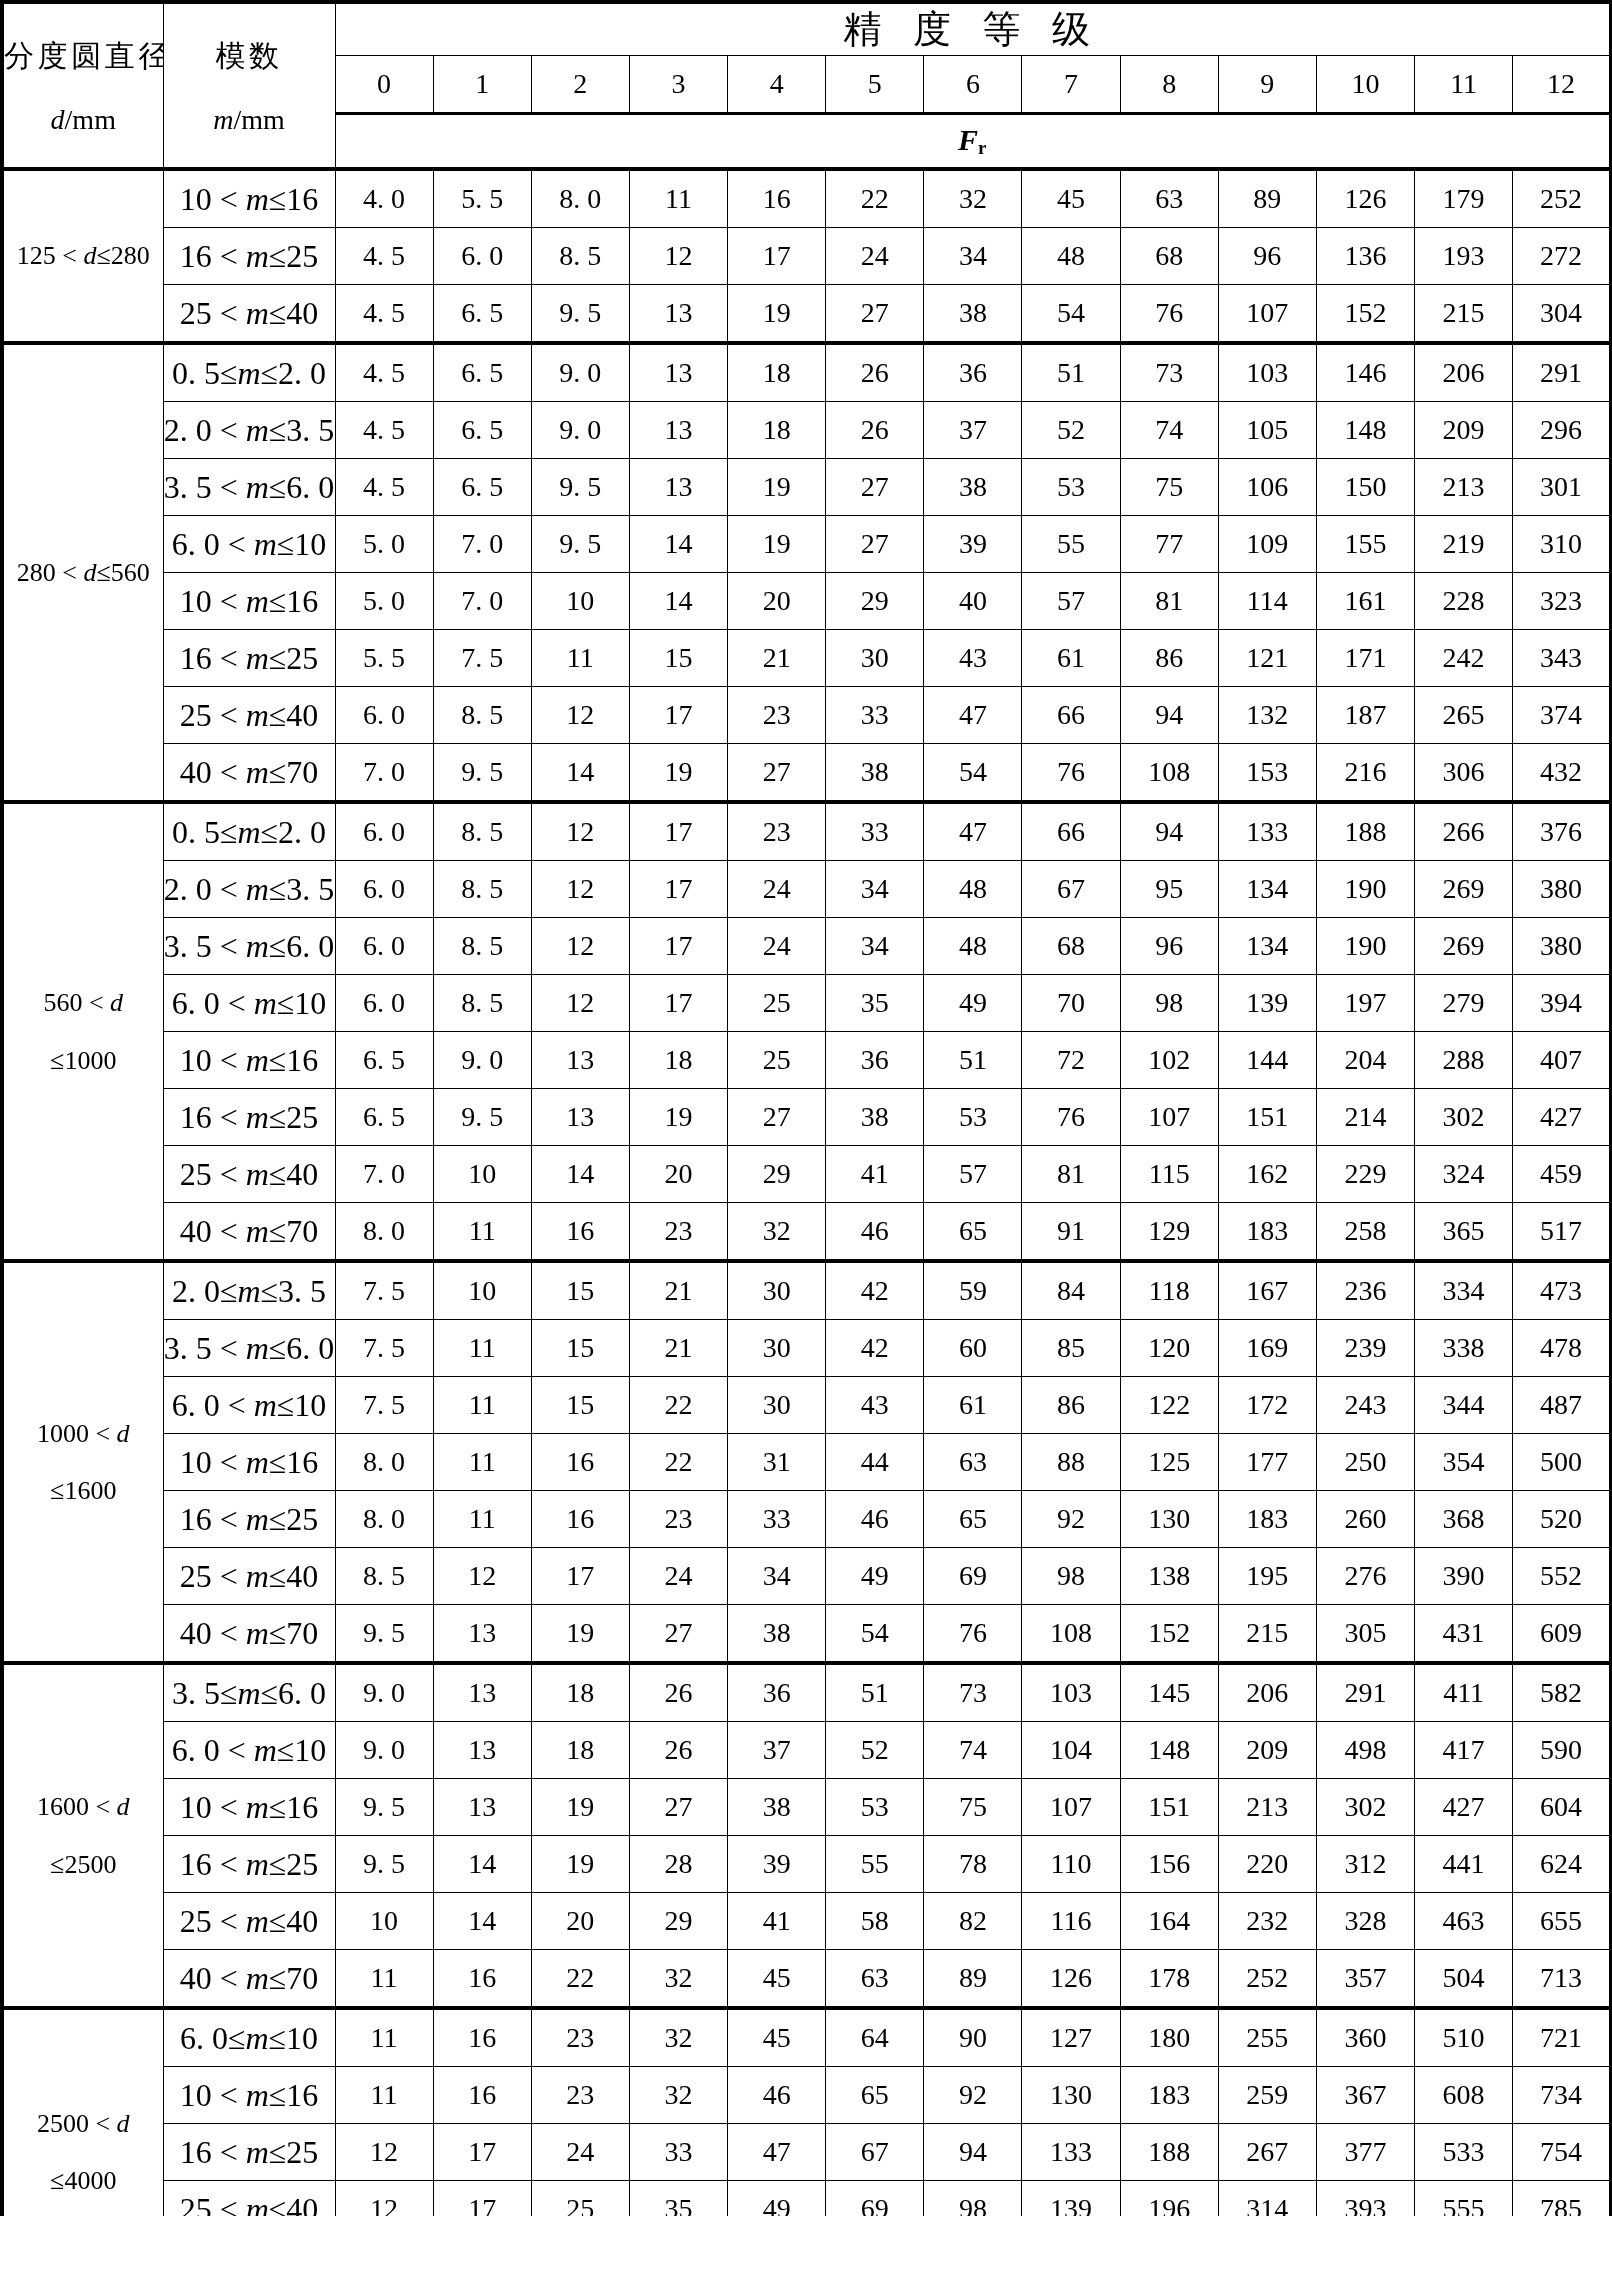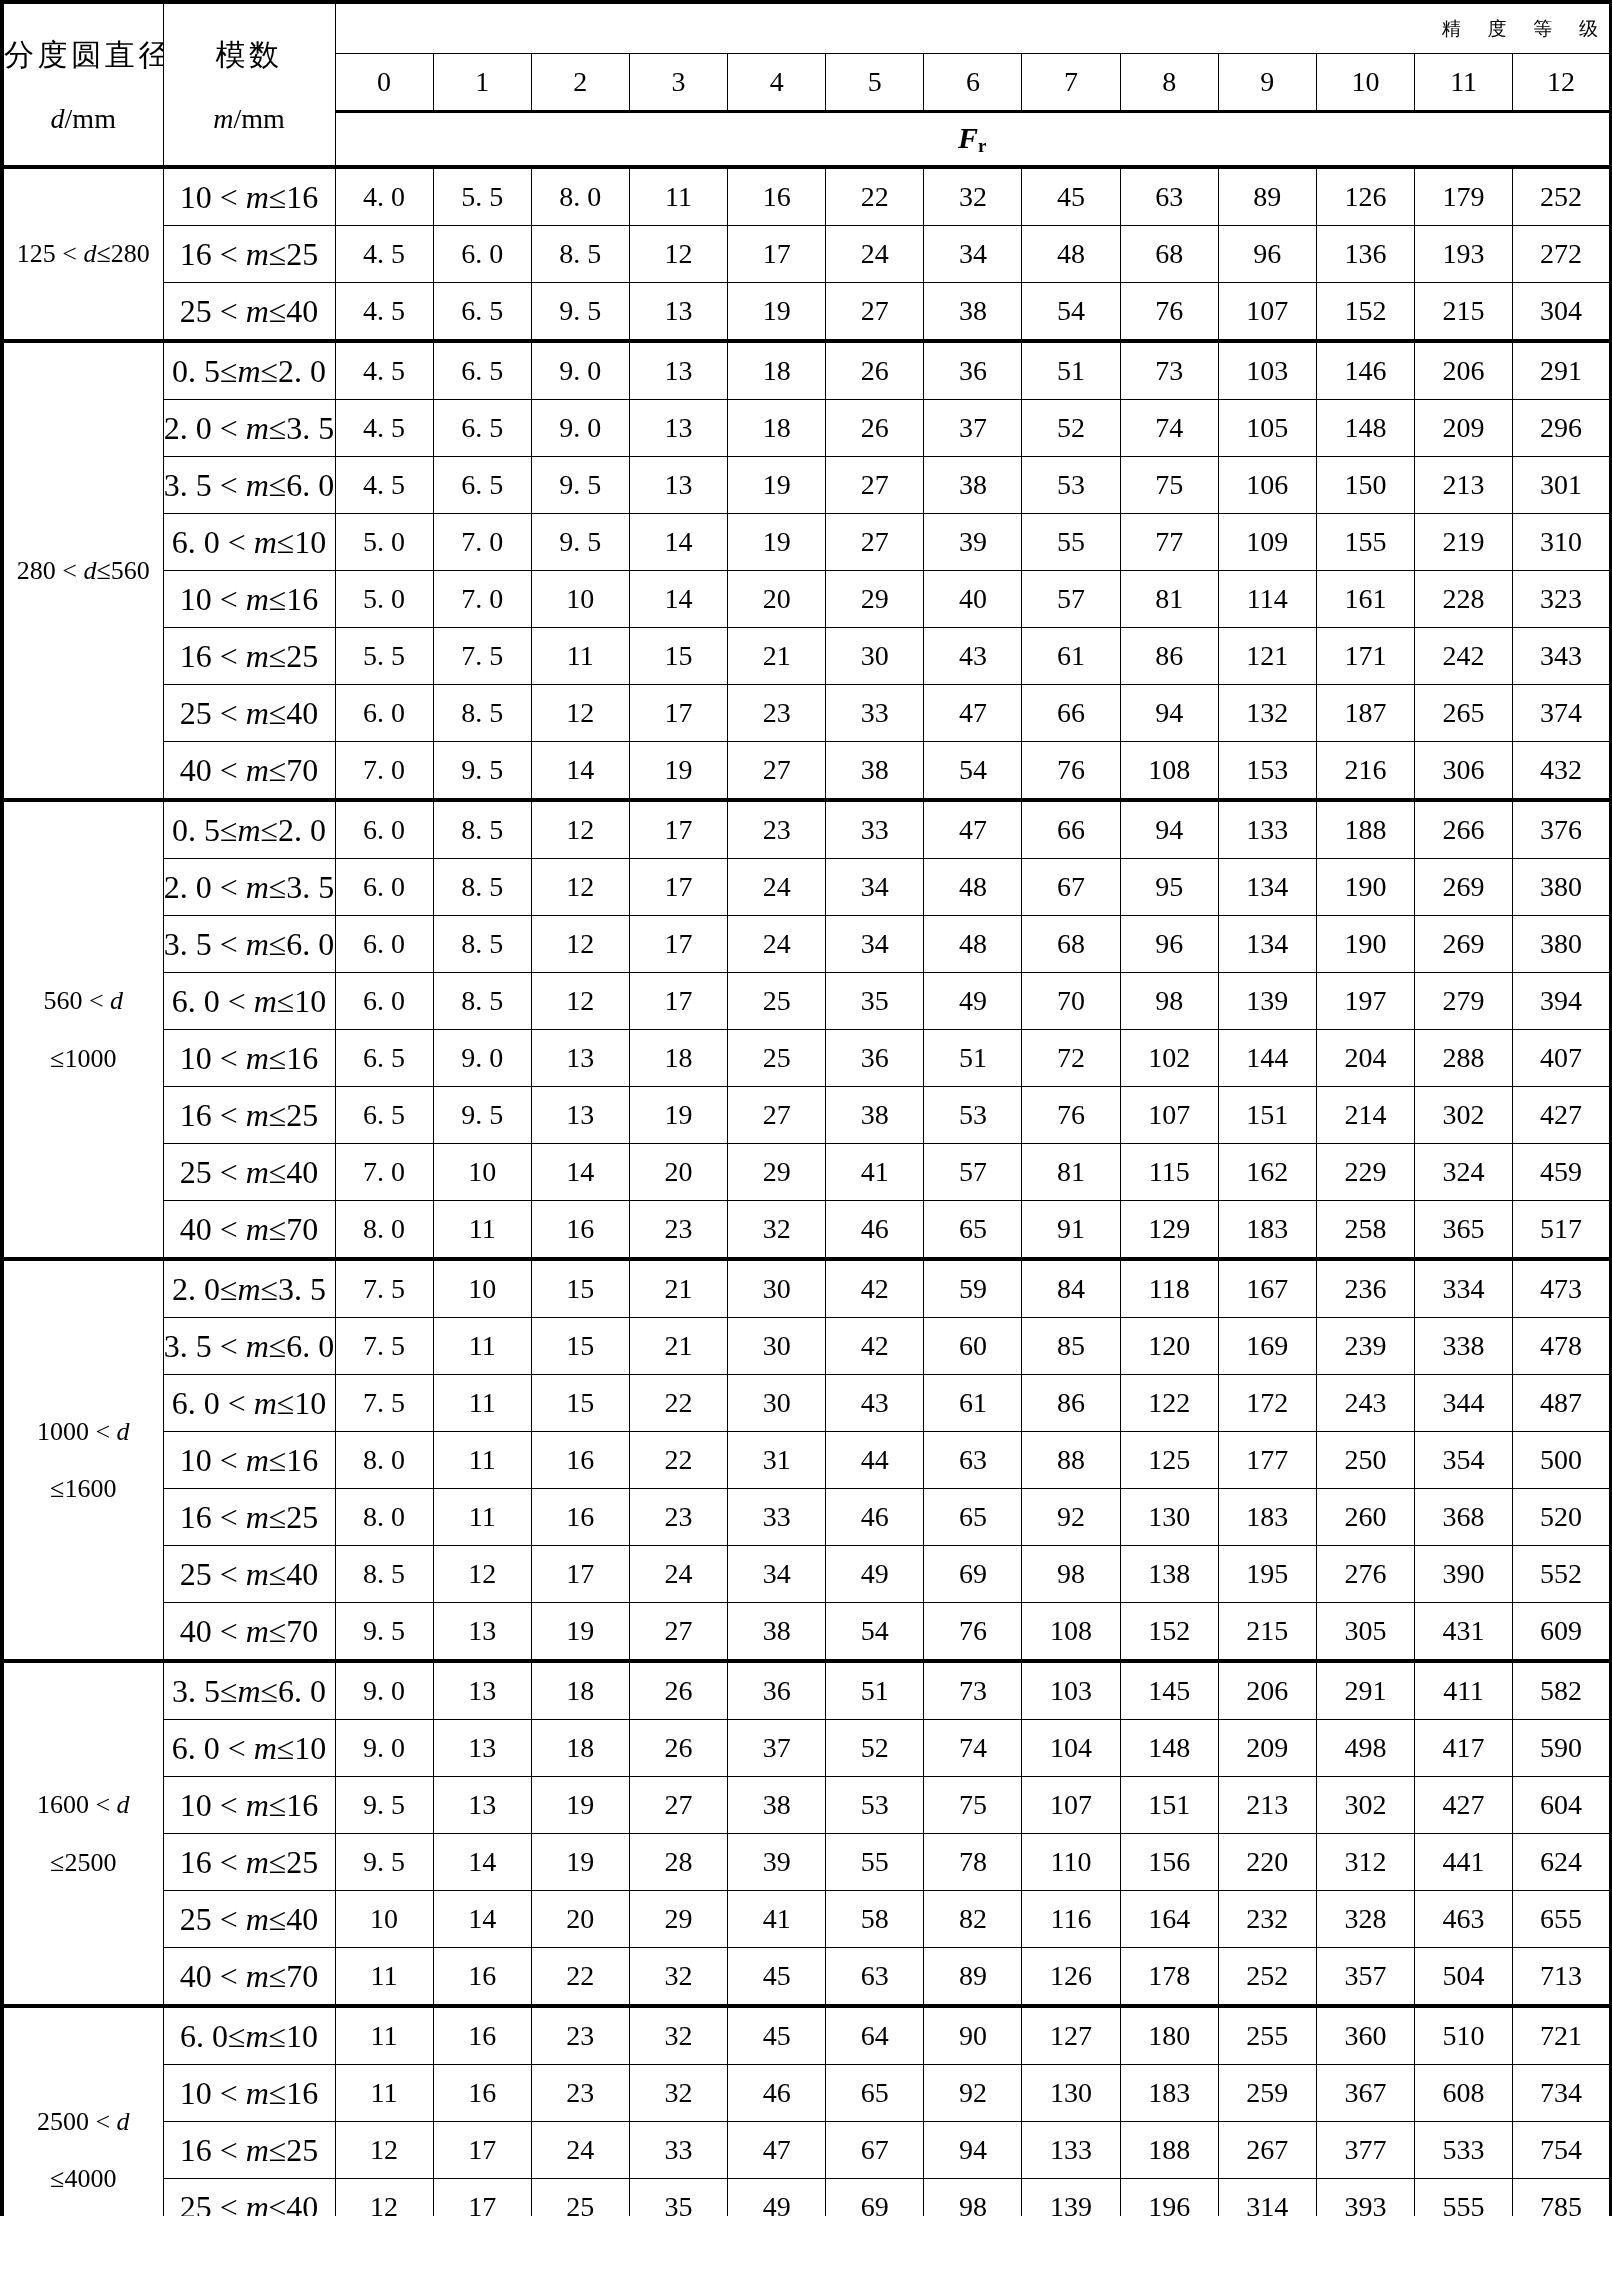--- a/index.html
+++ b/index.html
@@ -20,23 +20,22 @@
     border:1.8px solid #000000;
     text-align:center; vertical-align:middle;
     padding:0; font-weight:normal;
     overflow:hidden; white-space:nowrap;
   }
   
   .hcell { border-bottom:4.5px solid #000000; }
   .hcell .zh   { font-size:30px; letter-spacing:3.6px; margin-bottom:27px; }
   .hcell .unit { font-size:28px;font-family:Liberation Serif, serif; }
   .gtitle {
-    height:49px; font-size:19px; letter-spacing:11px;
+    height:49px; font-size:38px; letter-spacing:11px;
     border-bottom:1.8px solid #000000;
-    text-align:right;
   }
   tr.grade-cols th {
     height:56px; font-size:28px;
     border-bottom:3.6px solid #000000;
   }
   .frcell { height:52px; border-bottom:4.5px solid #000000;font-weight:bold; }
   .fvar { font-style:italic; font-size:30px; }
   .fsub { font-size:19px; }
   
   tbody td { height:56px; font-size:28px; }

